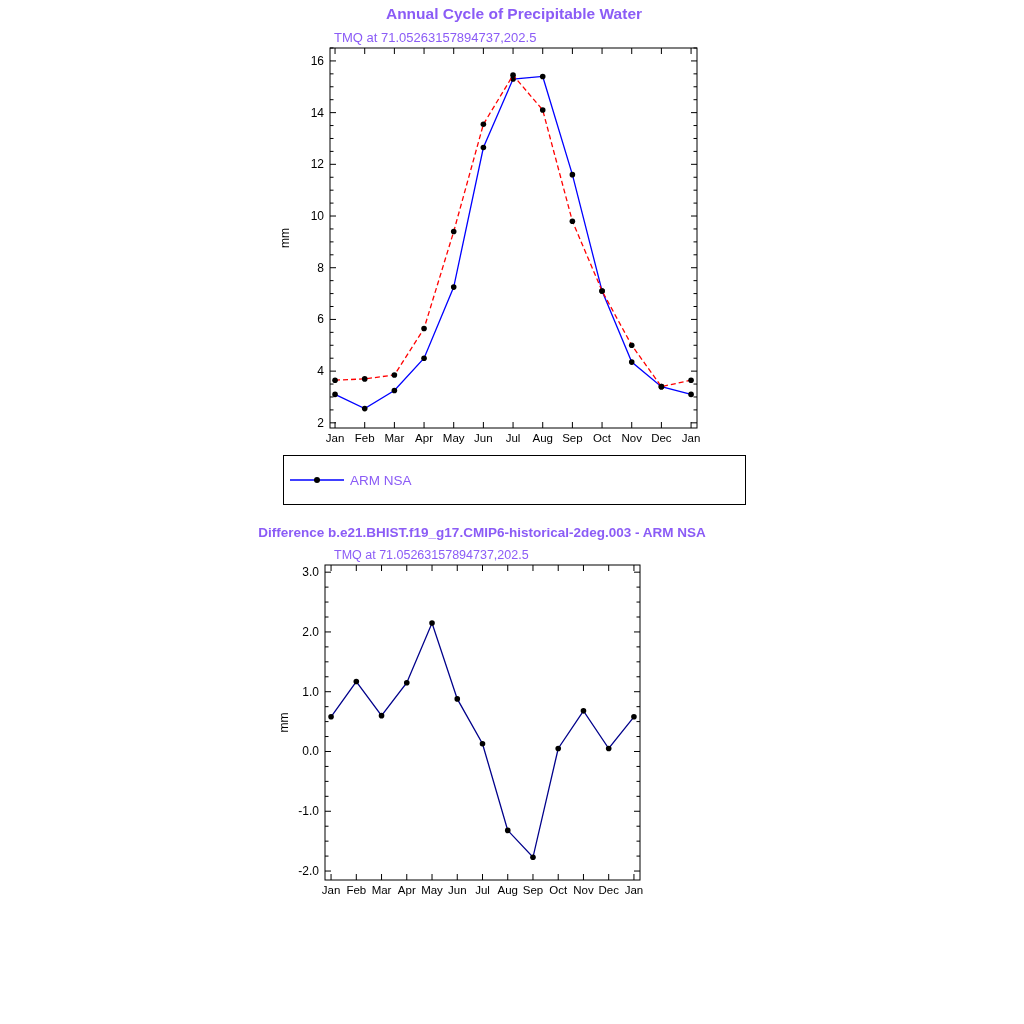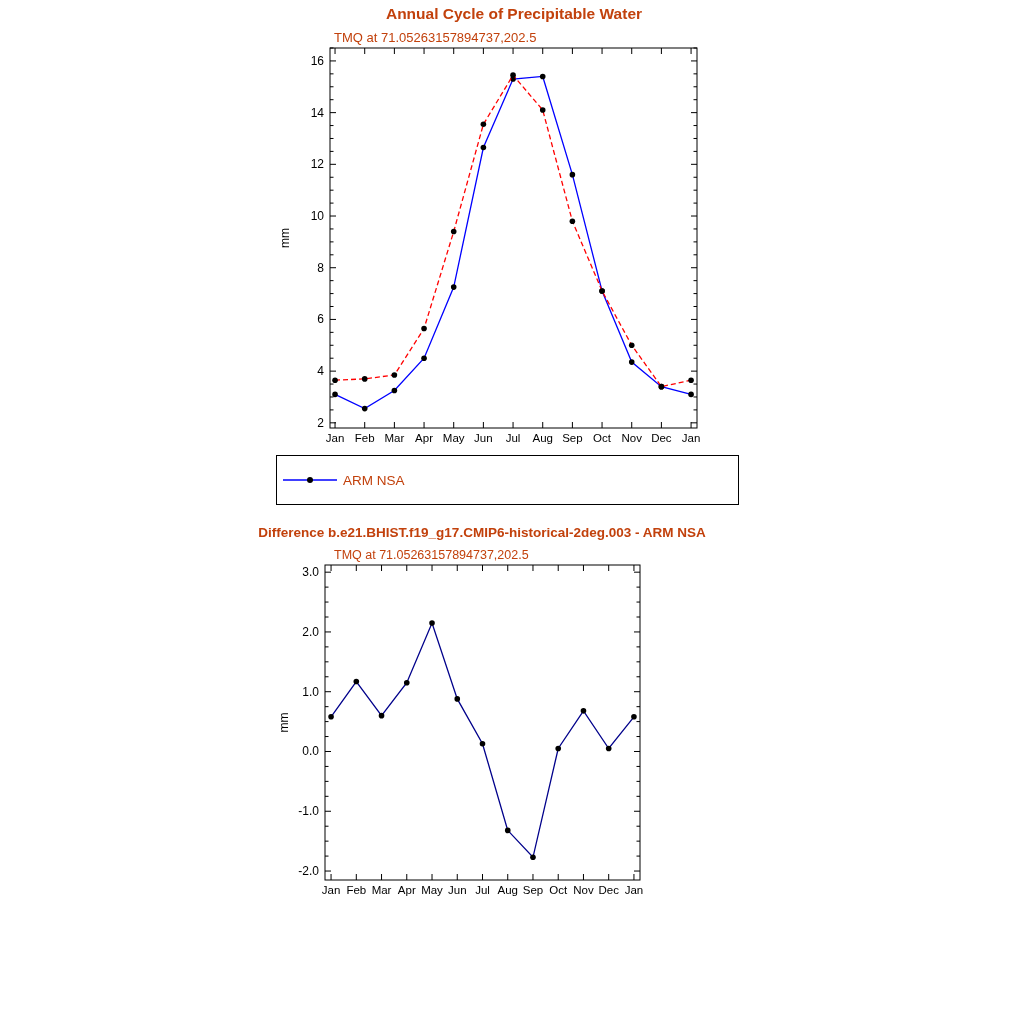--- a/index.html
+++ b/index.html
@@ -1,25 +1,25 @@
 <!DOCTYPE html>
 <html><head>
 <meta charset="utf-8">
 <style>
   html,body{margin:0;padding:0;background:#ffffff;}
   #page{position:relative;width:1024px;height:1024px;background:#ffffff;overflow:hidden;
-        font-family:"Liberation Sans", sans-serif;color:#c2410c;}
+        font-family:"Liberation Sans", sans-serif;color:#8b5cf6;}
   .chart-title{position:absolute;font-weight:bold;text-align:center;}
   #title1{left:283px;top:5px;width:462px;font-size:15.5px;}
   #subtitle1{position:absolute;left:334px;top:30px;font-size:13px;}
   #title2{left:232px;top:525px;width:500px;font-size:13.5px;}
   #subtitle2{position:absolute;left:334px;top:548px;font-size:12.5px;}
   #chart1-svg{position:absolute;left:280px;top:40px;}
   #chart2-svg{position:absolute;left:280px;top:545px;}
-  #legend{position:absolute;left:276px;top:455px;width:461px;height:48px;
+  #legend{position:absolute;left:283px;top:455px;width:461px;height:48px;
           border:1px solid #000;background:#fff;display:flex;flex-direction:column;justify-content:space-around;}
   .legend-item{display:flex;align-items:center;height:24px;}
   .legend-item span{font-size:13.5px;white-space:nowrap;}
   svg text{font-family:"Liberation Sans", sans-serif;}
 </style>
 </head>
 <body>
 
 <div id="page">
 

